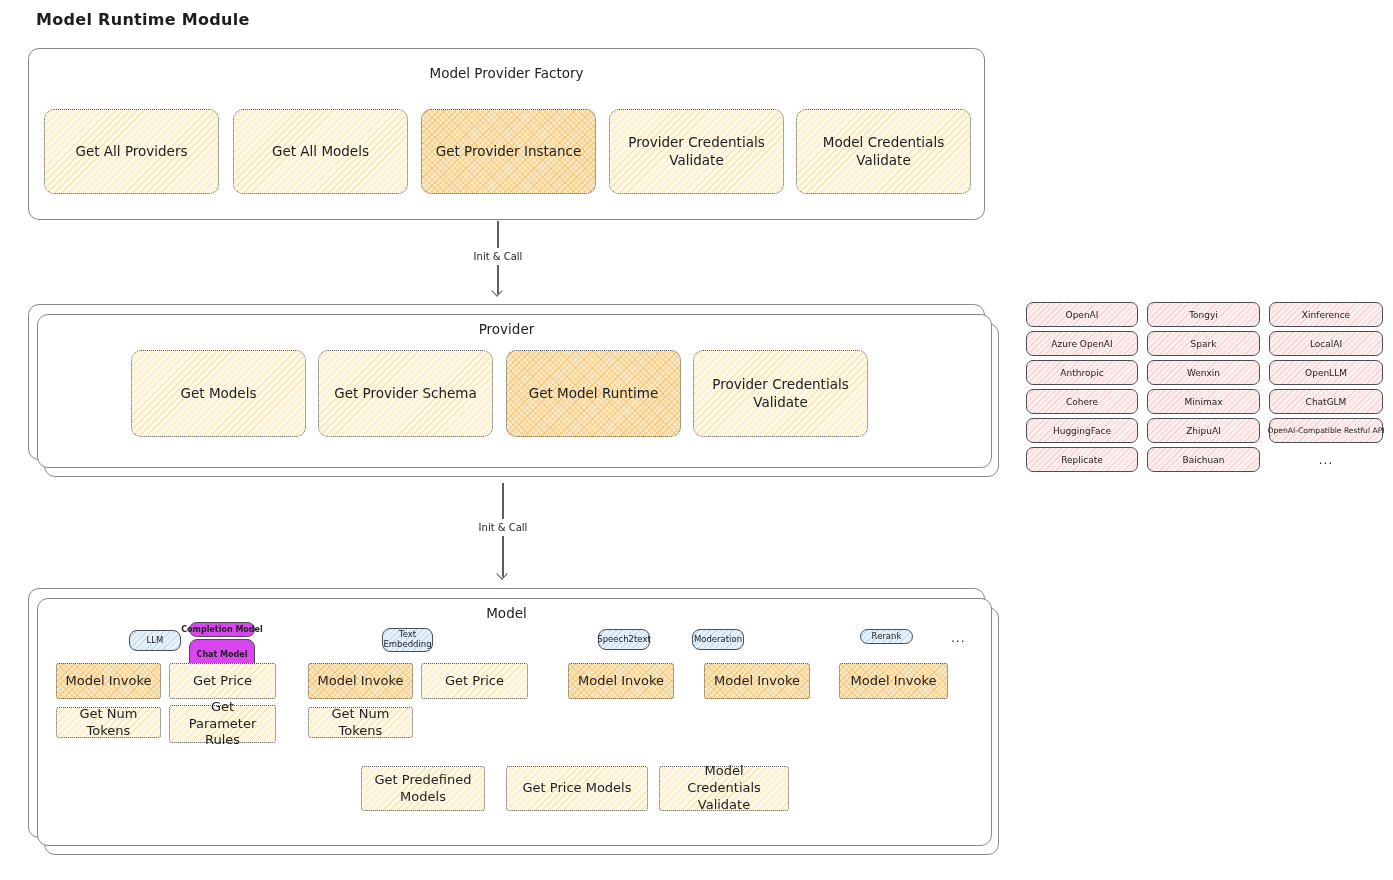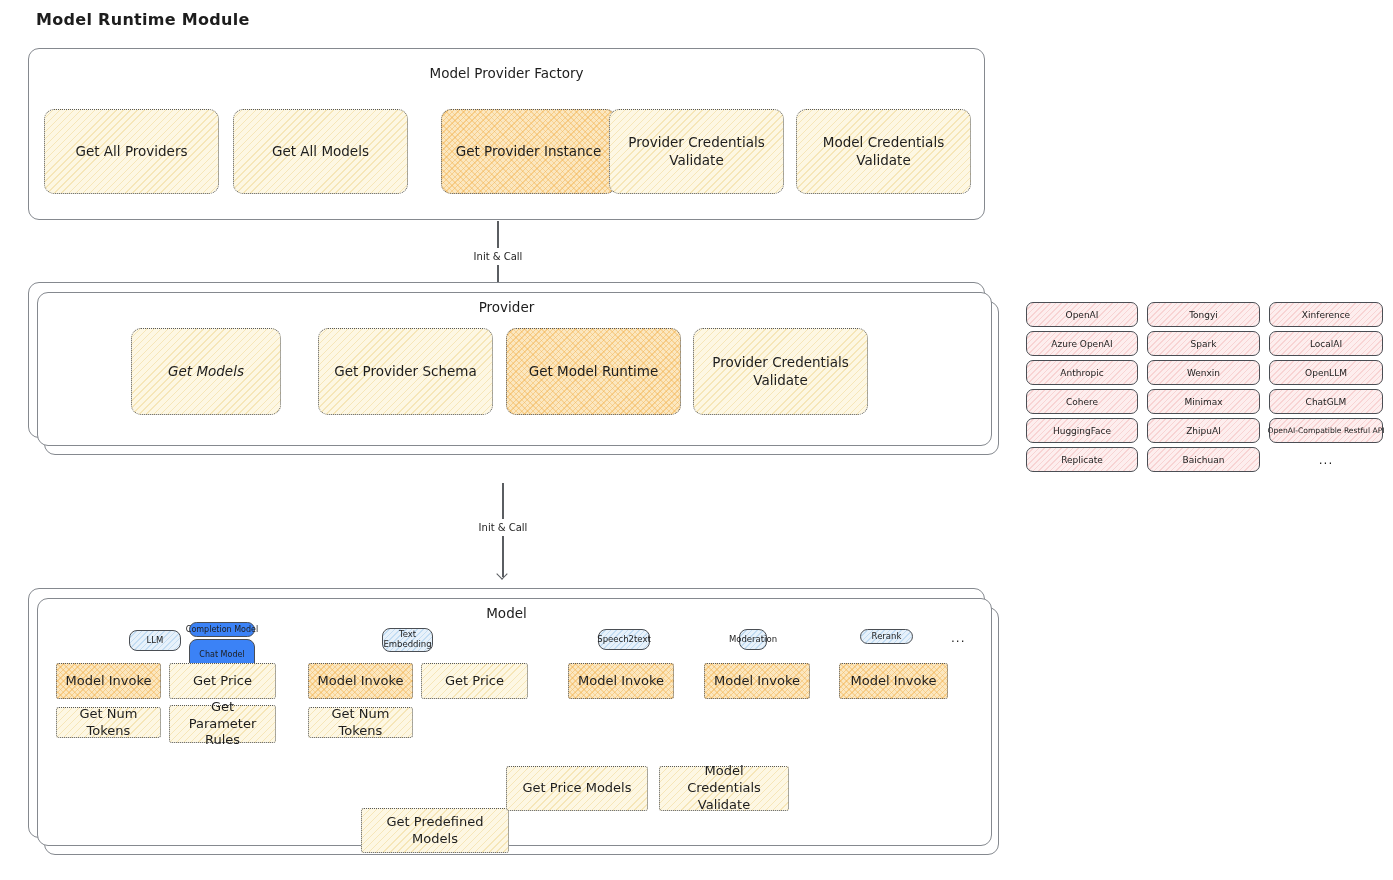--- a/index.html
+++ b/index.html
@@ -47,22 +47,22 @@
   
   .tag-blue {
     position:absolute; display:flex; align-items:center; justify-content:center;
     text-align:center; border:1.3px solid #4a4e54; border-radius:8px;
     font-size:8.5px; line-height:1.15; box-sizing:border-box; padding:1px 2px;
     background-color:#e7f1fa;
     background-image:repeating-linear-gradient(135deg, rgba(140,190,232,0.40) 0px, rgba(140,190,232,0.40) 1px, transparent 1px, transparent 4px);
   }
   .pill {
     position:absolute; display:flex; align-items:center; justify-content:center;
-    border:1.2px solid #4a4e54; border-radius:8px; background:#3b82f6;
-    font-size:8px; box-sizing:border-box; white-space:nowrap;
+    border:1.2px solid #4a4e54; border-radius:8px; background:#d946ef;
+    font-size:8px; box-sizing:border-box; white-space:nowrap;font-weight:bold;
   }
   
   .pgrid {
     position:absolute; left:1026px; top:302px; display:grid;
     grid-template-columns:112px 113px 114px; grid-auto-rows:25px; gap:4px 9px;
     z-index:2;
   }
   .ptag {
     display:flex; align-items:center; justify-content:center; text-align:center;
     border:1.3px solid #4a4e54; border-radius:7px; font-size:9px;
@@ -89,31 +89,31 @@
 <body>
 
 <div class="stage">
 
   <div class="diagram-title">Model Runtime Module</div>
 
   <div class="box" style="left:28px; top:48px; width:957px; height:172px;">
     <div class="box-title">Model Provider Factory</div>
     <div class="card yellow" style="left:15px;  top:60px; width:175px; height:85px;">Get All Providers</div>
     <div class="card yellow" style="left:204px; top:60px; width:175px; height:85px;">Get All Models</div>
-    <div class="card orange" style="left:392px; top:60px; width:175px; height:85px;margin-left:20px;">Get Provider Instance</div>
+    <div class="card orange" style="left:392px; top:60px; width:175px; height:85px;">Get Provider Instance</div>
     <div class="card yellow" style="left:580px; top:60px; width:175px; height:85px;">Provider Credentials Validate</div>
     <div class="card yellow" style="left:767px; top:60px; width:175px; height:85px;">Model Credentials Validate</div>
   </div>
 
   <div class="arrow" style="left:497px; top:221px; height:73px;"></div>
   <div class="arrow-label" style="left:498px; top:248px;">Init &amp; Call</div>
 
-  <div class="box stack" style="left:28px; top:282px; width:957px; height:156px;">
+  <div class="box stack" style="left:28px; top:304px; width:957px; height:156px;">
     <div class="box-title">Provider</div>
-    <div class="card yellow" style="left:102px; top:45px; width:150px; height:87px;font-style:italic;">Get Models</div>
+    <div class="card yellow" style="left:102px; top:45px; width:175px; height:87px;">Get Models</div>
     <div class="card yellow" style="left:289px; top:45px; width:175px; height:87px;">Get Provider Schema</div>
     <div class="card orange" style="left:477px; top:45px; width:175px; height:87px;">Get Model Runtime</div>
     <div class="card yellow" style="left:664px; top:45px; width:175px; height:87px;">Provider Credentials Validate</div>
   </div>
 
   <div class="pgrid">
     <div class="ptag">OpenAI</div>
     <div class="ptag">Tongyi</div>
     <div class="ptag">Xinference</div>
     <div class="ptag">Azure OpenAI</div>
@@ -137,34 +137,34 @@
   <div class="arrow-label" style="left:503px; top:519px;">Init &amp; Call</div>
 
   <div class="box stack" style="left:28px; top:588px; width:957px; height:250px;">
     <div class="box-title">Model</div>
 
     <div class="tag-blue" style="left:100px; top:41px; width:52px; height:21px;">LLM</div>
     <div class="pill" style="left:160px; top:33px; width:66px; height:15px;">Completion Model</div>
     <div class="pill" style="left:160px; top:50px; width:66px; height:31px;">Chat Model</div>
     <div class="tag-blue" style="left:353px; top:39px; width:51px; height:24px;">Text Embedding</div>
     <div class="tag-blue" style="left:569px; top:40px; width:52px; height:21px;">Speech2text</div>
-    <div class="tag-blue" style="left:710px; top:40px; width:28px; height:21px;">Moderation</div>
+    <div class="tag-blue" style="left:663px; top:40px; width:52px; height:21px;">Moderation</div>
     <div class="tag-blue" style="left:831px; top:40px; width:53px; height:15px;">Rerank</div>
     <div class="ellipsis-text" style="left:922px; top:42px;">...</div>
 
     <div class="card orange small" style="left:27px;  top:74px; width:105px; height:36px;">Model Invoke</div>
     <div class="card yellow small" style="left:140px; top:74px; width:107px; height:36px;">Get Price</div>
     <div class="card orange small" style="left:279px; top:74px; width:105px; height:36px;">Model Invoke</div>
     <div class="card yellow small" style="left:392px; top:74px; width:107px; height:36px;">Get Price</div>
     <div class="card orange small" style="left:539px; top:74px; width:106px; height:36px;">Model Invoke</div>
     <div class="card orange small" style="left:675px; top:74px; width:106px; height:36px;">Model Invoke</div>
     <div class="card orange small" style="left:810px; top:74px; width:109px; height:36px;">Model Invoke</div>
 
     <div class="card yellow small" style="left:27px;  top:118px; width:105px; height:31px;">Get Num Tokens</div>
     <div class="card yellow small" style="left:140px; top:116px; width:107px; height:38px;">Get Parameter Rules</div>
     <div class="card yellow small" style="left:279px; top:118px; width:105px; height:31px;">Get Num Tokens</div>
 
-    <div class="card yellow small" style="left:332px; top:177px; width:148px; height:45px;margin-top:42px;">Get Predefined Models</div>
+    <div class="card yellow small" style="left:332px; top:177px; width:124px; height:45px;">Get Predefined Models</div>
     <div class="card yellow small" style="left:477px; top:177px; width:142px; height:45px;">Get Price Models</div>
     <div class="card yellow small" style="left:630px; top:177px; width:130px; height:45px;">Model Credentials Validate</div>
   </div>
 
 </div>
 
 </body></html>

